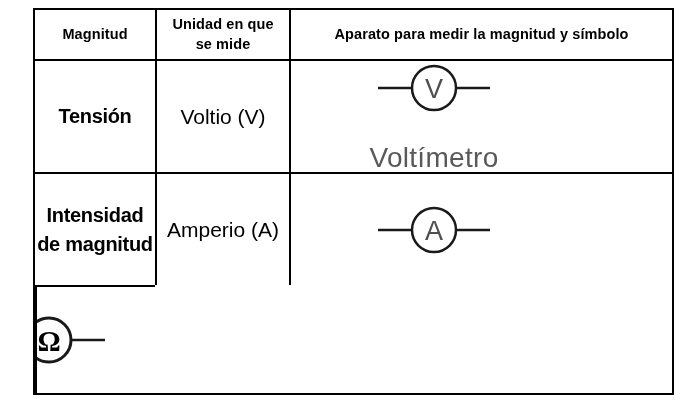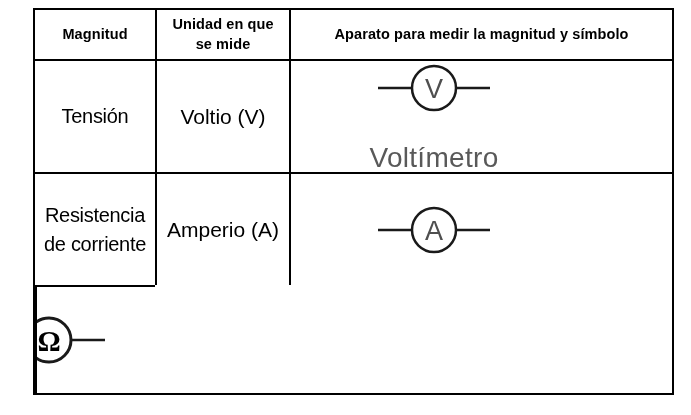--- a/index.html
+++ b/index.html
@@ -43,21 +43,21 @@
   .cell.header-row { border-top: none; }
   .th {
     font-size: 14.5px;
     font-weight: 700;
     line-height: 1.35;
     padding: 2px 6px;
     letter-spacing: 0.1px;
   }
   .mag {
     font-size: 20px;
-    font-weight: 400;
+    font-weight: 700;
     line-height: 1.45;
     padding: 2px 2px;
     letter-spacing: -0.3px;
   }
   .unit {
     font-size: 21px;
     font-weight: 400;
     padding: 12px 4px;
   }
   .device-cell {
@@ -113,21 +113,21 @@
     <div class="cell device-cell">
       <svg class="meter" viewBox="0 0 112 52" width="112" height="52">
         <line x1="0" y1="26" x2="34" y2="26"></line>
         <circle cx="56" cy="26" r="22"></circle>
         <line x1="78" y1="26" x2="112" y2="26"></line>
         <text class="meter-letter" x="56" y="27" text-anchor="middle" dominant-baseline="central">V</text>
       </svg>
       <div class="device-label">Voltímetro</div>
     </div>
 
-    <div class="cell mag first-col">Resistencia de corriente</div>
+    <div class="cell mag first-col">Intensidad de magnitud</div>
     <div class="cell unit">Amperio (A)</div>
     <div class="cell device-cell">
       <svg class="meter" viewBox="0 0 112 52" width="112" height="52">
         <line x1="0" y1="26" x2="34" y2="26"></line>
         <circle cx="56" cy="26" r="22"></circle>
         <line x1="78" y1="26" x2="112" y2="26"></line>
         <text class="meter-letter" x="56" y="27" text-anchor="middle" dominant-baseline="central">A</text>
       </svg>
     </div>
 

